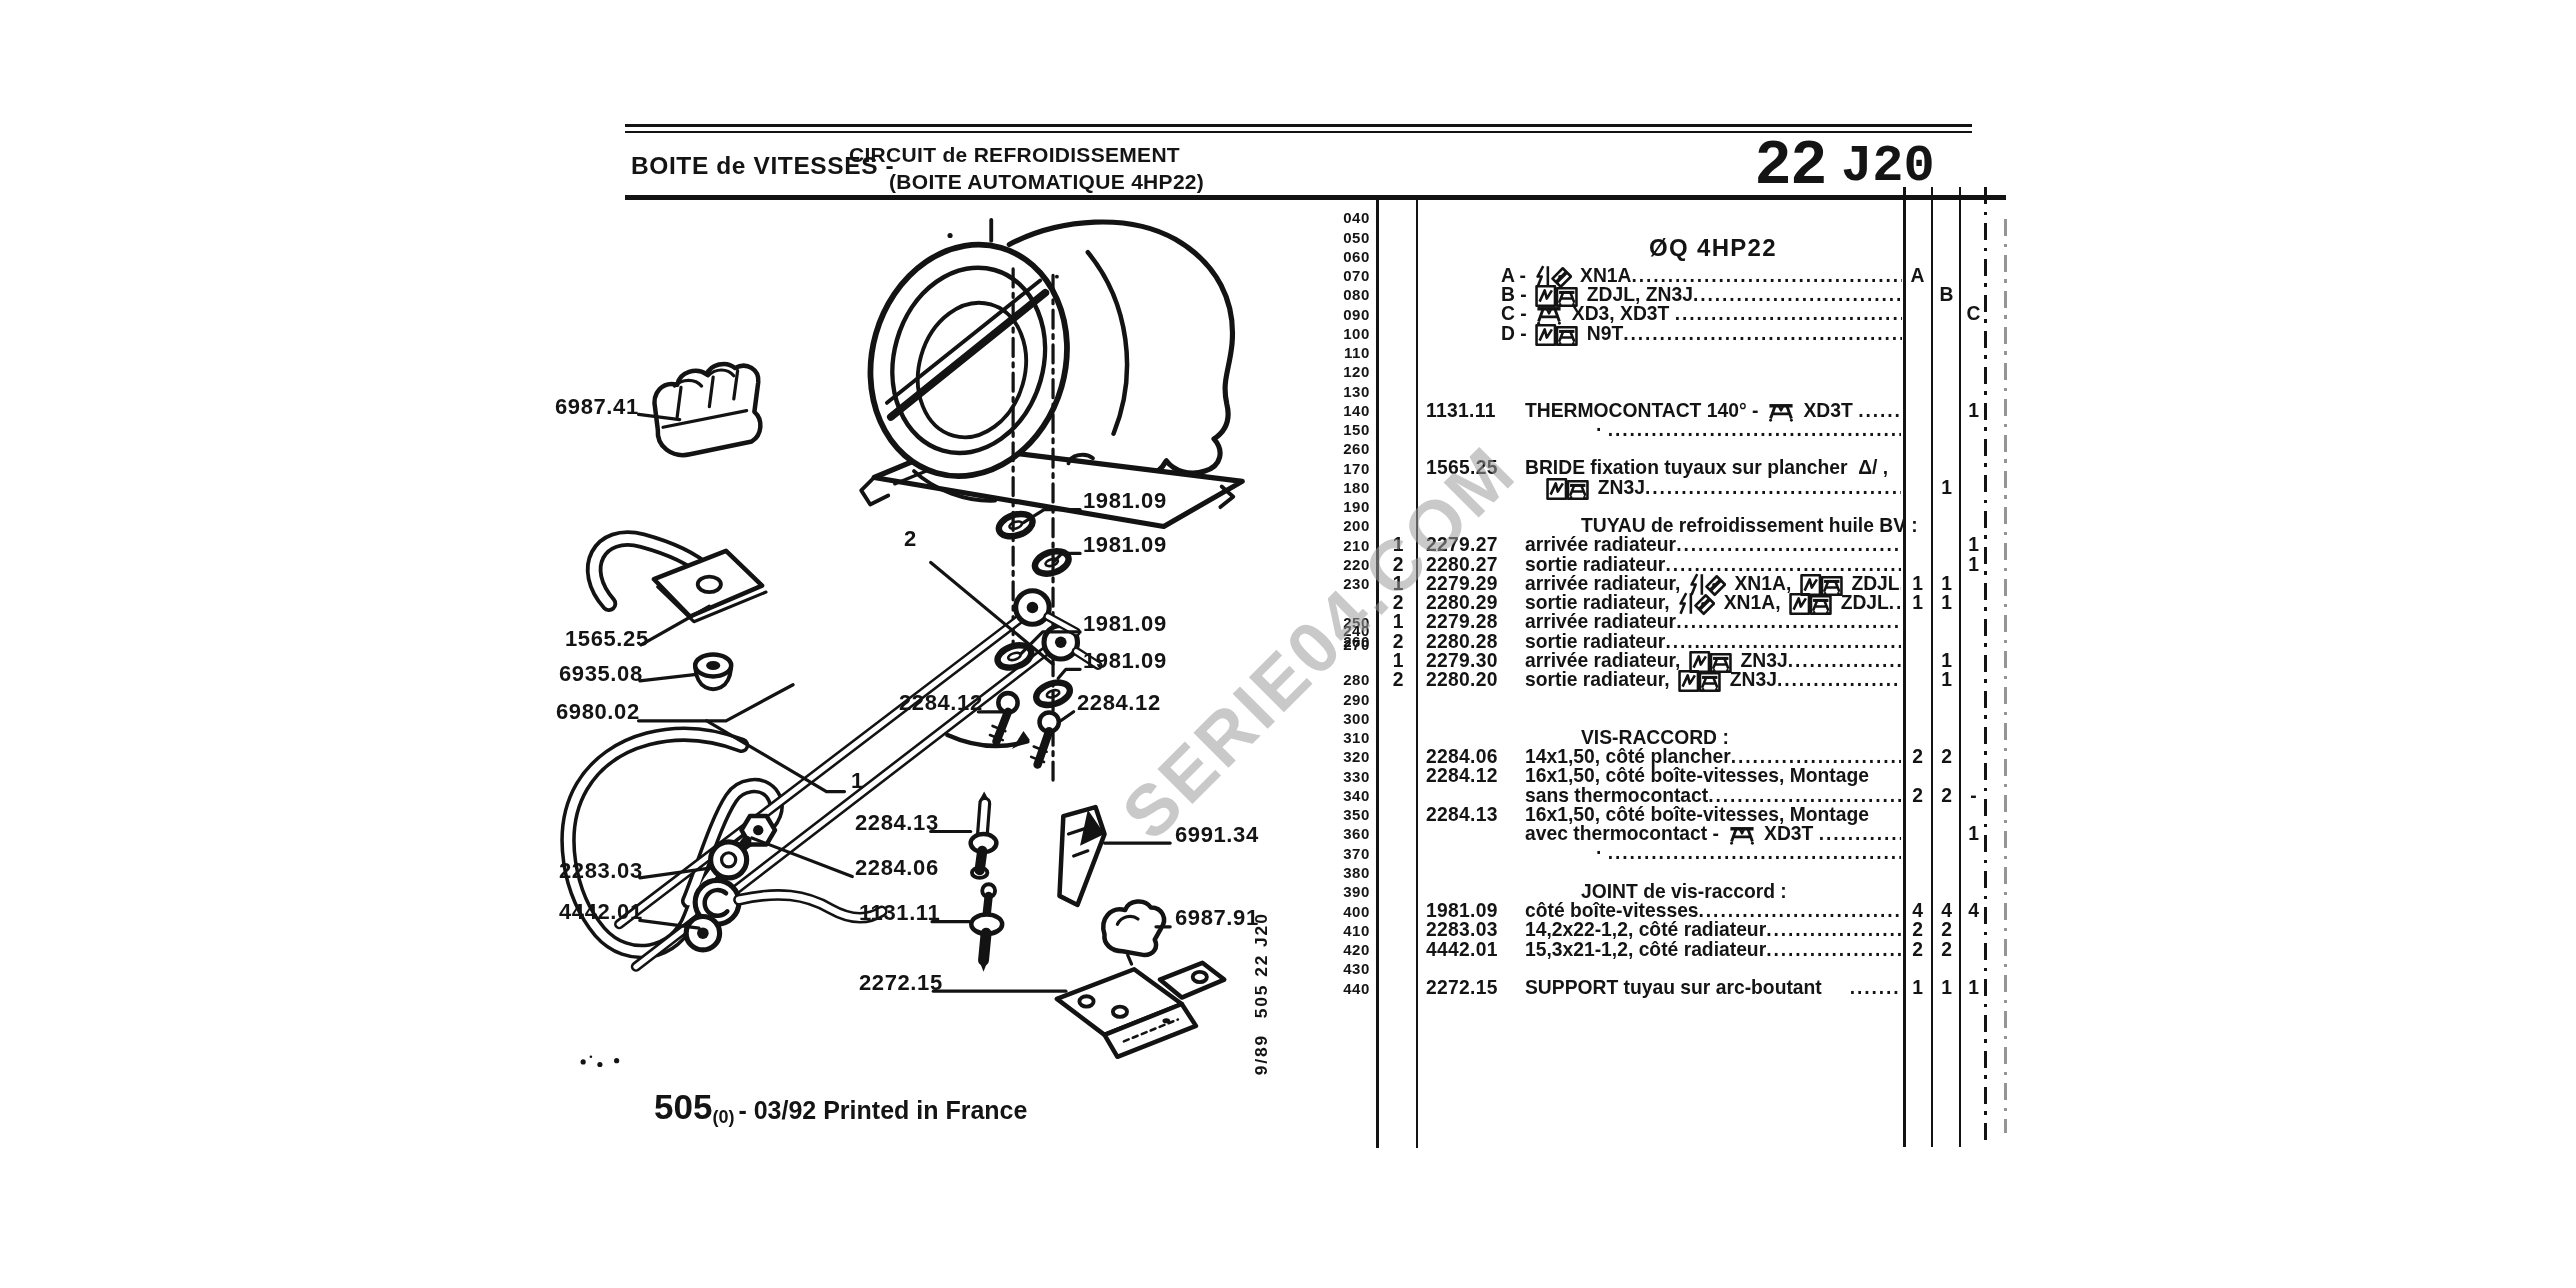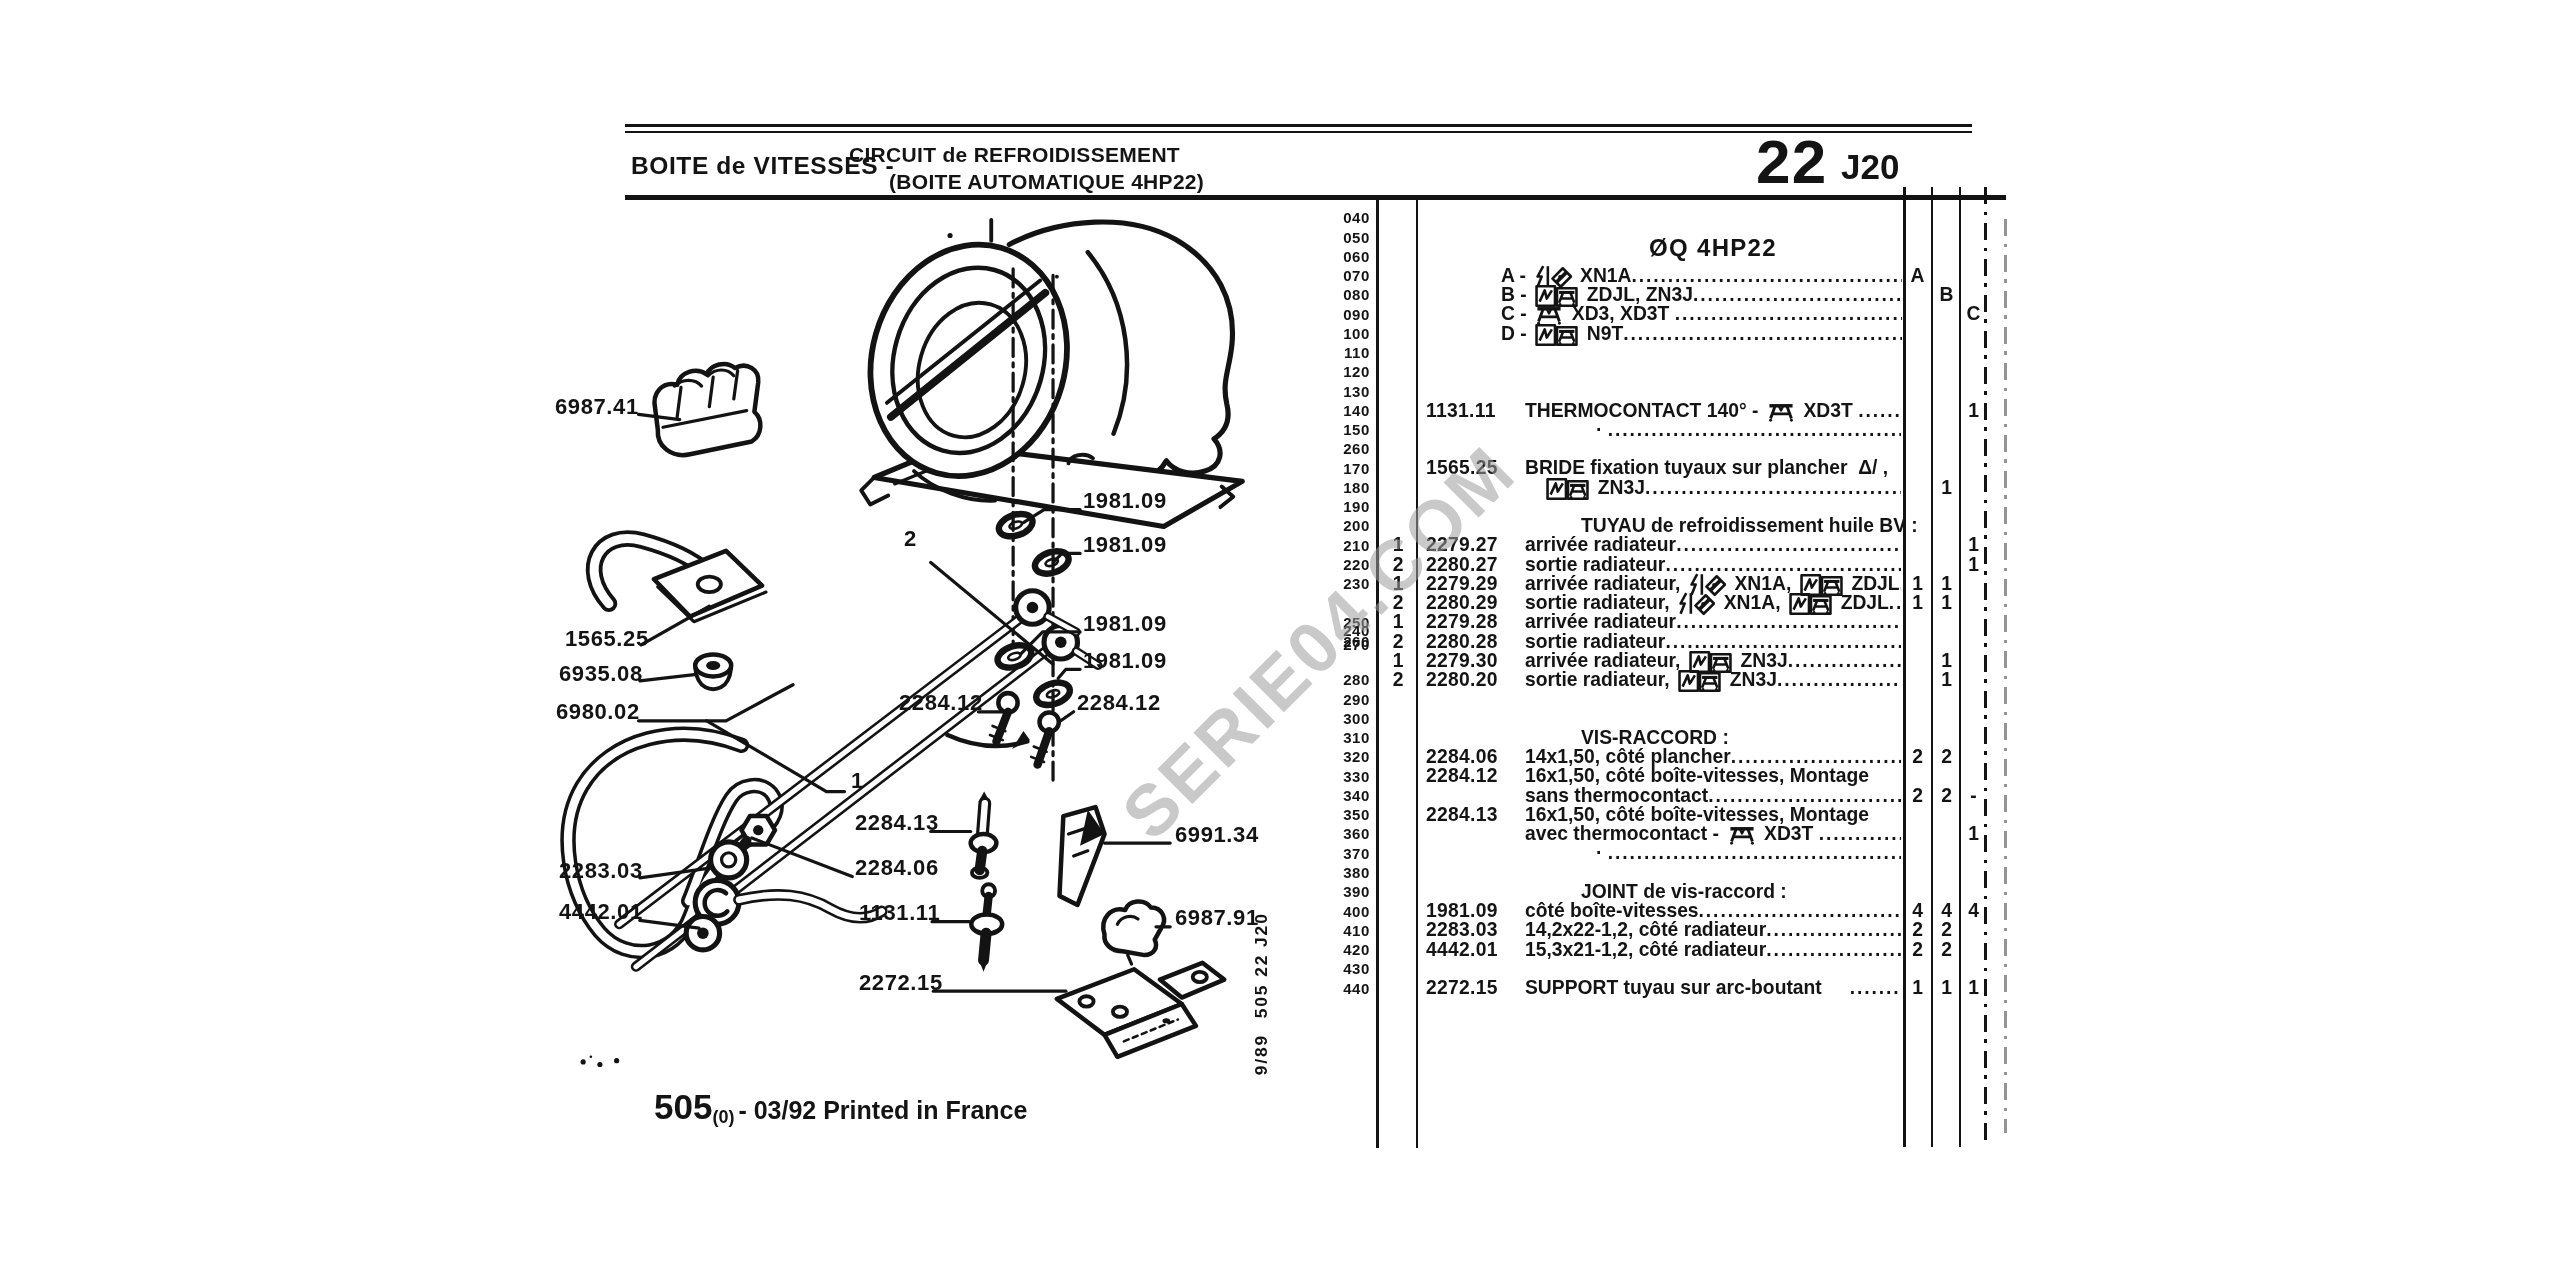--- a/index.html
+++ b/index.html
@@ -7,21 +7,21 @@
         font-family:"Liberation Sans",sans-serif;color:#141414;overflow:hidden;}
   .abs{position:absolute;}
   .hline{position:absolute;background:#131313;}
   .vline{position:absolute;background:#131313;}
   .vdash{position:absolute;width:2.6px;background-image:repeating-linear-gradient(
       to bottom,#131313 0 16.7px,transparent 16.7px 24.5px,#131313 24.5px 28px,transparent 28px 36px);}
   
   .sect-title{font-size:24.5px;font-weight:700;letter-spacing:0.6px;}
   .sub-title{font-size:21px;font-weight:700;letter-spacing:0.3px;}
   .pagenum{font-size:62px;font-weight:700;letter-spacing:1.3px;line-height:58px;}
-  .pagecode{font-size:35px;font-weight:700;line-height:39px;}
+  .pagecode{font-size:52px;font-weight:700;line-height:39px;font-family:Liberation Mono, monospace;}
   
   .mnum{position:absolute;left:1325px;width:45px;text-align:right;font-size:15px;
         font-weight:700;line-height:18px;letter-spacing:0.6px;}
   .trow{position:absolute;left:0;width:2022px;height:20.6px;font-size:19.3px;font-weight:700;line-height:20.6px;}
   .trow .item{position:absolute;left:1382px;width:32px;text-align:center;}
   .trow .ref{position:absolute;left:1426px;width:98px;letter-spacing:0.3px;}
   .trow .desc{position:absolute;display:flex;align-items:center;overflow:hidden;height:28px;top:-3.9px;}
   .trow .desc span{flex:none;white-space:pre;}
   .trow .dots{flex:1 1 0;min-width:0;overflow:hidden;letter-spacing:1.9px;font-weight:700;}
   .trow .qty{position:absolute;width:27px;text-align:center;}

